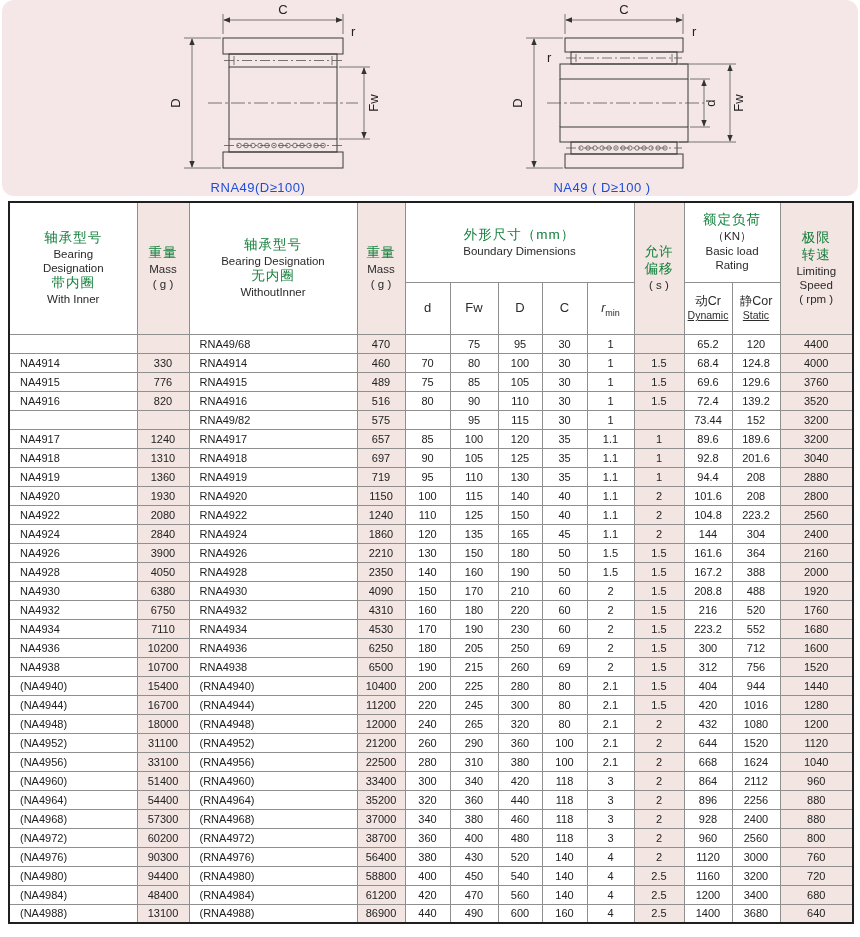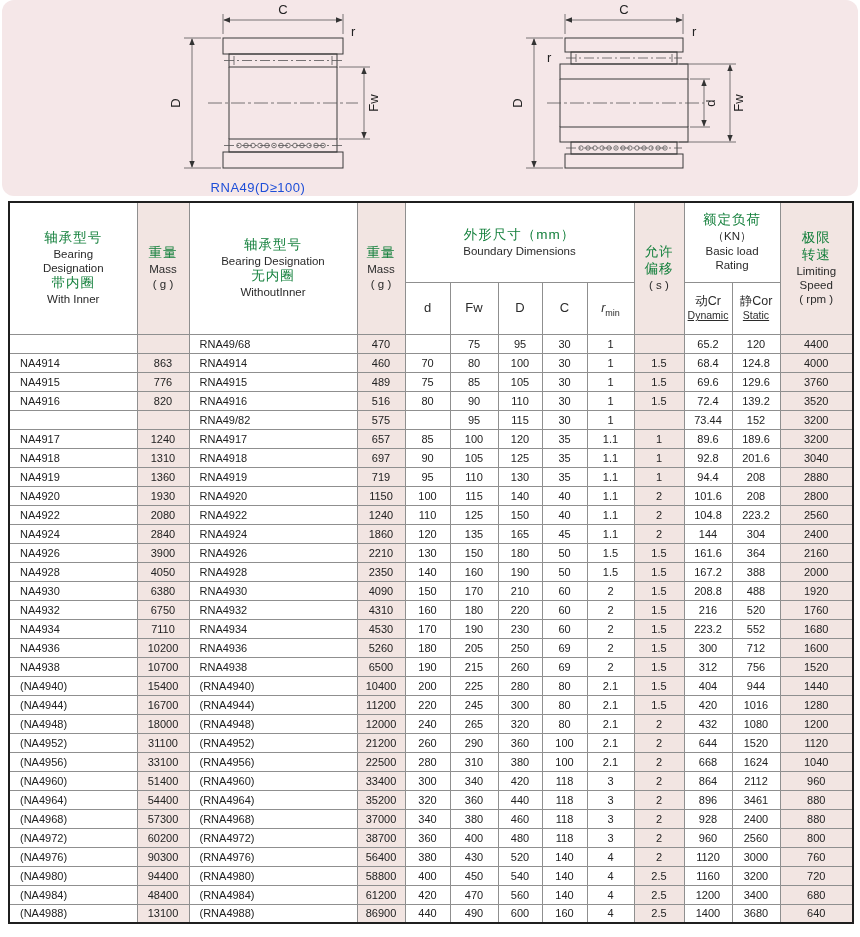--- a/index.html
+++ b/index.html
@@ -183,20 +183,21 @@
         <line x1="238" y1="77" x2="258" y2="77" class="dwg-thin"></line>
         <line x1="238" y1="125" x2="258" y2="125" class="dwg-thin"></line>
         <line x1="252" y1="78" x2="252" y2="124" class="dwg-thin" marker-start="url(#arrR)" marker-end="url(#arrR)"></line>
         <text x="263" y="101" text-anchor="middle" transform="rotate(-90 263 101)" class="dwg-text">d</text>
 
         <line x1="227" y1="62" x2="284" y2="62" class="dwg-thin"></line>
         <line x1="227" y1="140" x2="284" y2="140" class="dwg-thin"></line>
         <line x1="278" y1="63" x2="278" y2="139" class="dwg-thin" marker-start="url(#arrR)" marker-end="url(#arrR)"></line>
         <text x="291" y="101" text-anchor="middle" transform="rotate(-90 291 101)" class="dwg-text">Fw</text>
       </svg>
+      <div class="fig-caption">NA49 ( D≥100 )</div>
     </div>
   </div>
 
   <table>
     <colgroup>
       <col style="width:128px">
         <col style="width:52px">
         <col style="width:168px">
         <col style="width:48px">
       <col style="width:45px">
@@ -284,21 +285,21 @@
           <td>95</td>
           <td>30</td>
           <td>1</td>
           <td class="shade"></td>
           <td>65.2</td>
           <td>120</td>
           <td class="shade">4400</td>
         </tr>
         <tr>
           <td class="left">NA4914</td>
-          <td class="shade">863</td>
+          <td class="shade">330</td>
           <td class="left">RNA4914</td>
           <td class="shade">460</td>
           <td>70</td>
           <td>80</td>
           <td>100</td>
           <td>30</td>
           <td>1</td>
           <td class="shade">1.5</td>
           <td>68.4</td>
           <td>124.8</td>
@@ -511,21 +512,21 @@
           <td>2</td>
           <td class="shade">1.5</td>
           <td>223.2</td>
           <td>552</td>
           <td class="shade">1680</td>
         </tr>
         <tr>
           <td class="left">NA4936</td>
           <td class="shade">10200</td>
           <td class="left">RNA4936</td>
-          <td class="shade">5260</td>
+          <td class="shade">6250</td>
           <td>180</td>
           <td>205</td>
           <td>250</td>
           <td>69</td>
           <td>2</td>
           <td class="shade">1.5</td>
           <td>300</td>
           <td>712</td>
           <td class="shade">1600</td>
         </tr>
@@ -639,21 +640,21 @@
           <td class="shade">54400</td>
           <td class="left">(RNA4964)</td>
           <td class="shade">35200</td>
           <td>320</td>
           <td>360</td>
           <td>440</td>
           <td>118</td>
           <td>3</td>
           <td class="shade">2</td>
           <td>896</td>
-          <td>3461</td>
+          <td>2256</td>
           <td class="shade">880</td>
         </tr>
         <tr>
           <td class="left">(NA4968)</td>
           <td class="shade">57300</td>
           <td class="left">(RNA4968)</td>
           <td class="shade">37000</td>
           <td>340</td>
           <td>380</td>
           <td>460</td>

